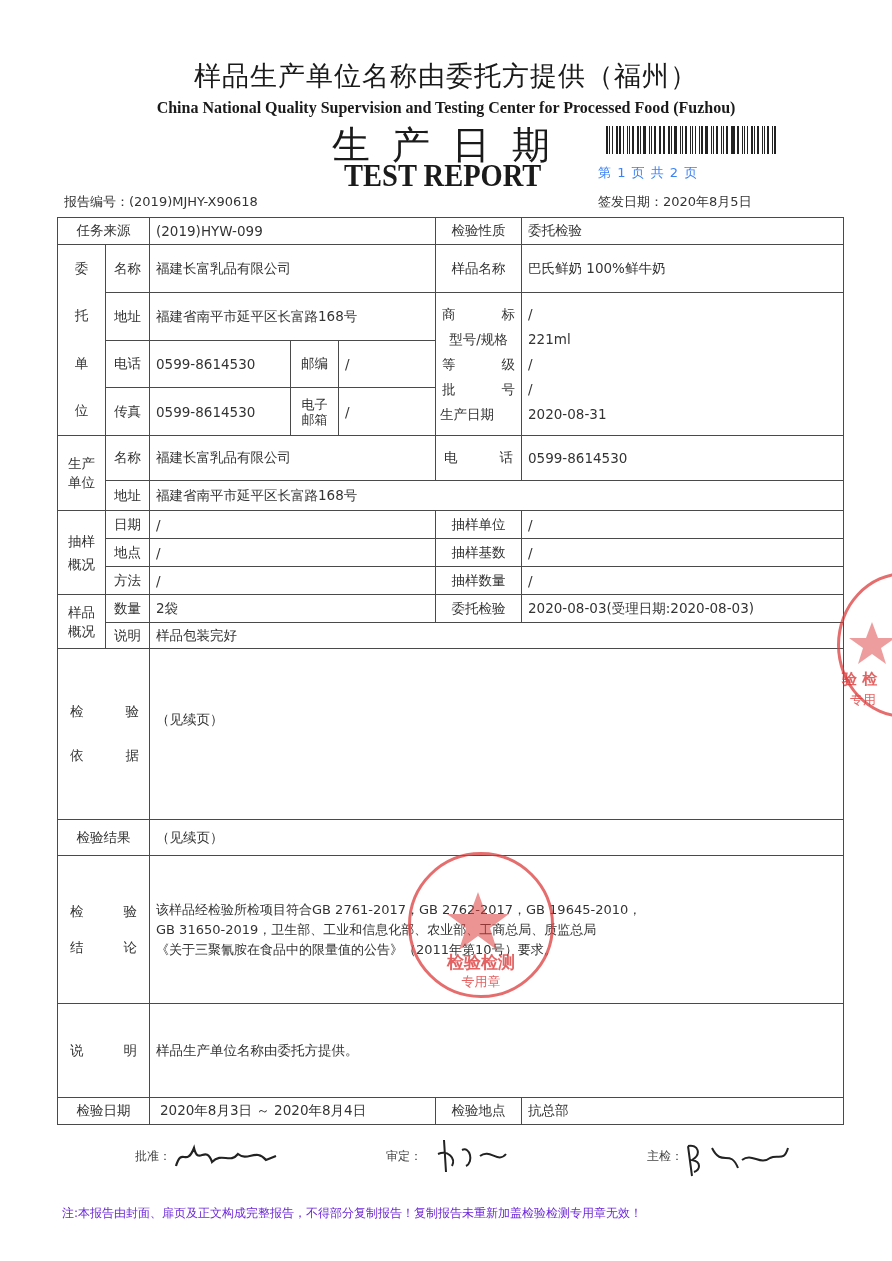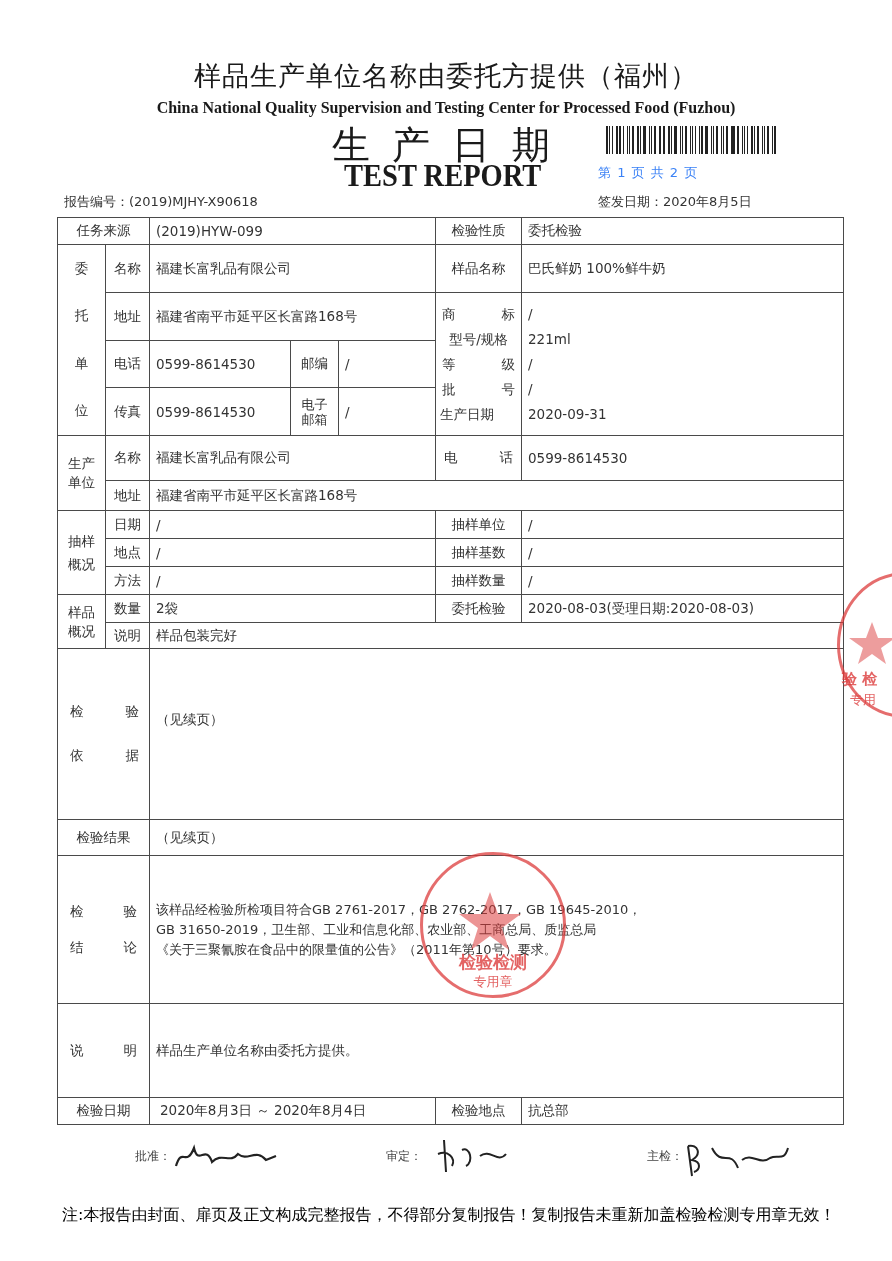--- a/index.html
+++ b/index.html
@@ -23,21 +23,21 @@
   table.main { position:absolute; left:57px; top:217px; width:786px; border-collapse:collapse;
                table-layout:fixed; font-size:13.5px; color:#333; }
   table.main td { border:1.5px solid #4a4a4a; padding:0 6px; vertical-align:middle; }
   .lbl { text-align:center; padding:0 2px !important; }
   .spread { display:flex; justify-content:space-between; padding:0 6px; }
   .vstack { display:flex; flex-direction:column; justify-content:space-around; align-items:center; }
   .stack-rows div { height:25px; line-height:25px; }
   .small { font-size:13px; line-height:15px; }
 
   .sig-row { top:1148px; font-size:12px; color:#444; }
-  .footnote { left:62px; top:1205px; font-size:16px; color:#000000; }
+  .footnote { left:62px; top:1205px; font-size:12px; color:#6d28d9; }
   .stamp { border:3px solid rgba(220,60,60,0.75); border-radius:50%; color:rgba(220,60,60,0.8);
            text-align:center; pointer-events:none; }
 </style>
 </head>
 <body>
 
 <div class="abs title-cn">样品生产单位名称由委托方提供（福州）</div>
 <div class="abs title-en">China National Quality Supervision and Testing Center for Processed Food (Fuzhou)</div>
 <div class="abs report-cn">生产日期</div>
 <div class="abs report-en">TEST REPORT</div>
@@ -151,21 +151,21 @@
             </div>
         <div style="text-align:left">生产日期</div>
       </div>
     </td>
     <td rowspan="3" style="padding:0">
       <div class="stack-rows" style="padding:0 6px">
         <div>/</div>
         <div>221ml</div>
         <div>/</div>
         <div>/</div>
-        <div>2020-09-31</div>
+        <div>2020-08-31</div>
       </div>
     </td>
   </tr>
 
   <tr style="height:47px">
     <td class="lbl">电话</td>
     <td>0599-8614530</td>
     <td class="lbl">邮编</td>
     <td>/</td>
   </tr>
@@ -296,21 +296,21 @@
 <svg class="abs" style="left:436px;top:1136px" width="80" height="40">
   <path d="M8 4 L10 36 M2 18 C12 14, 20 22, 16 30 M26 14 C34 10, 38 26, 30 30 M44 20 C54 12, 62 28, 70 18" stroke="#222" stroke-width="2" fill="none"></path>
 </svg>
 <div class="abs sig-row" style="left:647px">主检：</div>
 <svg class="abs" style="left:682px;top:1138px" width="110" height="40">
   <path d="M6 8 L10 38 M6 8 C16 6, 20 16, 10 22 C20 24, 18 32, 12 34 M30 10 C40 30, 48 10, 56 30 M60 22 C70 14, 78 28, 88 20 C96 16, 102 24, 106 10" stroke="#222" stroke-width="2" fill="none"></path>
 </svg>
 
 <div class="abs footnote">注:本报告由封面、扉页及正文构成完整报告，不得部分复制报告！复制报告未重新加盖检验检测专用章无效！</div>
 
-<div class="abs stamp" style="left:420px;top:852px;width:140px;height:140px">
+<div class="abs stamp" style="left:408px;top:852px;width:140px;height:140px">
   <svg width="140" height="140" style="position:absolute;left:-3px;top:-3px">
     <polygon points="70,40 78,62 101,62 82,76 89,98 70,84 51,98 58,76 39,62 62,62" fill="rgba(220,60,60,0.55)"></polygon>
   </svg>
   <div style="position:absolute;top:96px;width:100%;font-size:17px;font-weight:bold">检验检测</div>
   <div style="position:absolute;top:118px;width:100%;font-size:13px">专用章</div>
 </div>
 
 <div class="abs stamp" style="left:837px;top:572px;width:130px;height:140px">
   <svg width="60" height="140" style="position:absolute;left:0;top:-3px">
     <polygon points="32,50 38,66 55,66 41,76 46,92 32,82 18,92 23,76 9,66 26,66" fill="rgba(220,60,60,0.5)"></polygon>

